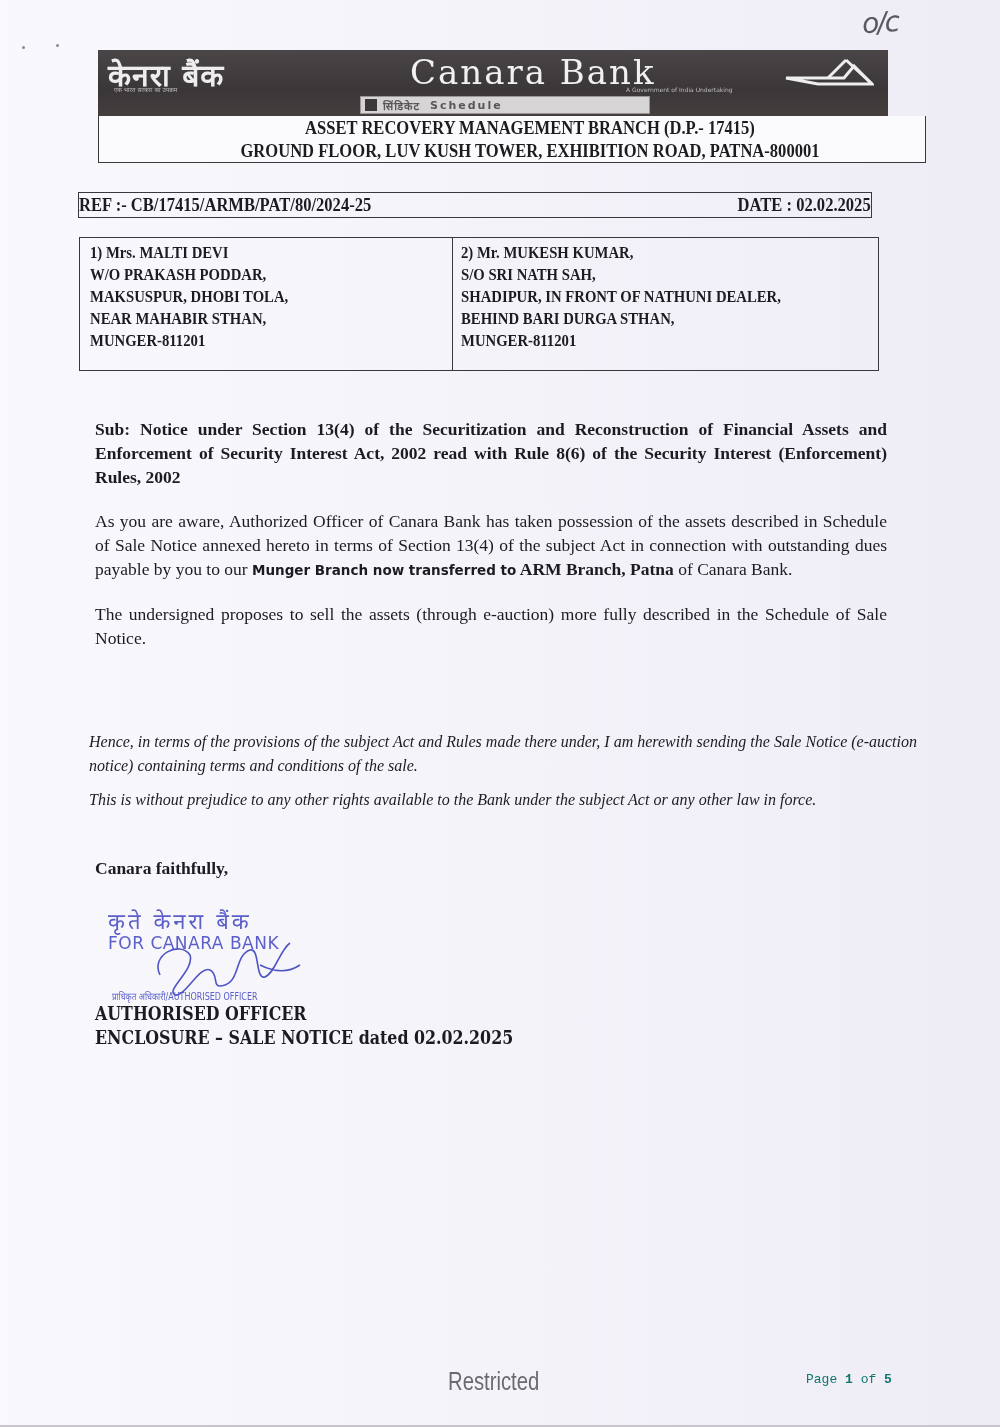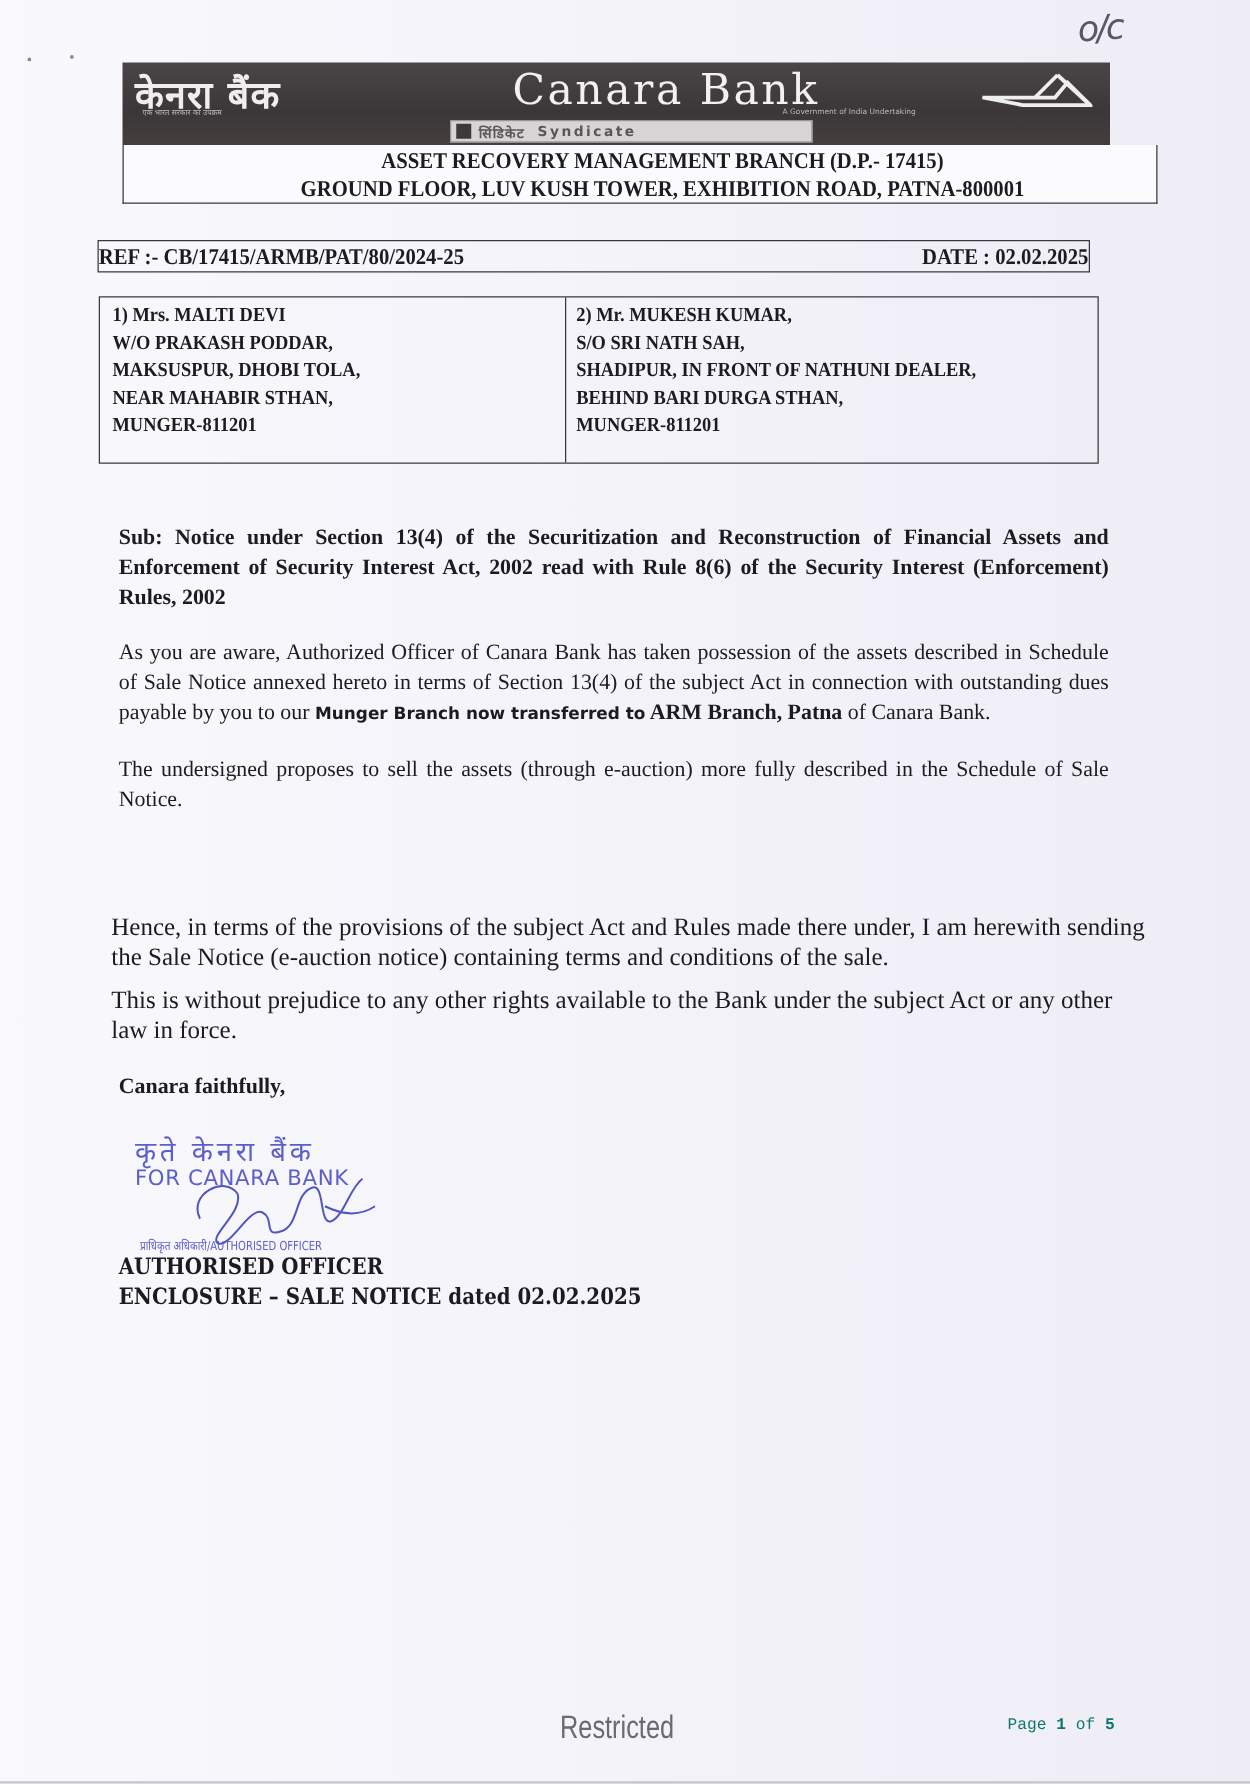--- a/index.html
+++ b/index.html
@@ -68,21 +68,21 @@
 
   .body {
     position: absolute; left: 95px; top: 395px; width: 792px; font-size: 17.5px; line-height: 24px;
   }
   .body p { margin: 0; }
   .salutation { font-weight: bold; }
   .subject { font-weight: bold; text-align: justify; margin-top: 22px !important; }
   .para { text-align: justify; margin-top: 20px !important; }
   .sans-b { font-family: "DejaVu Sans", sans-serif; font-weight: bold; font-size: 13.5px; }
   .b { font-weight: bold; }
-  .wide { position: absolute; left: 89px; width: 834px; font-size: 20px; line-height: 24px; }
+  .wide { position: absolute; left: 89px; width: 834px; font-size: 16px; line-height: 24px; font-style: italic; }
   .wide p { margin: 0; }
   .p4 { top: 730px; }
   .p5 { top: 788px; }
   .closing { position: absolute; left: 95px; top: 858px; font-weight: bold; font-size: 17.5px; }
 
   .stamp { position: absolute; left: 108px; top: 905px; color: #5b5fc9; font-family: "DejaVu Sans", sans-serif; }
   .stamp .hi { font-size: 22px; letter-spacing: 3px; font-family: "DejaVu Serif", serif; }
   .stamp .en { font-size: 17px; margin-top: -2px; letter-spacing: 0.5px; }
   .stamp .small { position: absolute; left: 4px; top: 84px; font-size: 10px; white-space: nowrap; transform: scaleX(0.8); transform-origin: left; }
   .signature { position: absolute; left: 140px; top: 935px; width: 180px; height: 70px; }
@@ -113,21 +113,21 @@
   <div class="brand">Canara Bank</div>
   <div class="brand-tag">A Government of India Undertaking</div>
   <svg class="logo" viewBox="0 0 90 30">
     <polygon points="2,20 60,20 70,8 88,26 34,26" fill="none" stroke="#eee" stroke-width="3"></polygon>
     <line x1="44" y1="20" x2="62" y2="2" stroke="#eee" stroke-width="3"></line>
     <line x1="62" y1="2" x2="88" y2="26" stroke="#eee" stroke-width="3"></line>
   </svg>
   <div class="syndicate">
     <span class="sy-icon"></span>
     <span class="sy-hindi">सिंडिकेट</span>
-    <span class="sy-en">Syndicate</span>
+    <span class="sy-en">Schedule</span>
   </div>
 </div>
 
 <div class="branch-box">
   <div class="l1">ASSET RECOVERY MANAGEMENT BRANCH (D.P.- 17415)</div>
   <div>GROUND FLOOR, LUV KUSH TOWER, EXHIBITION ROAD, PATNA-800001</div>
 </div>
 
 <div class="ref-box">
   <span>REF :- CB/17415/ARMB/PAT/80/2024-25</span>

